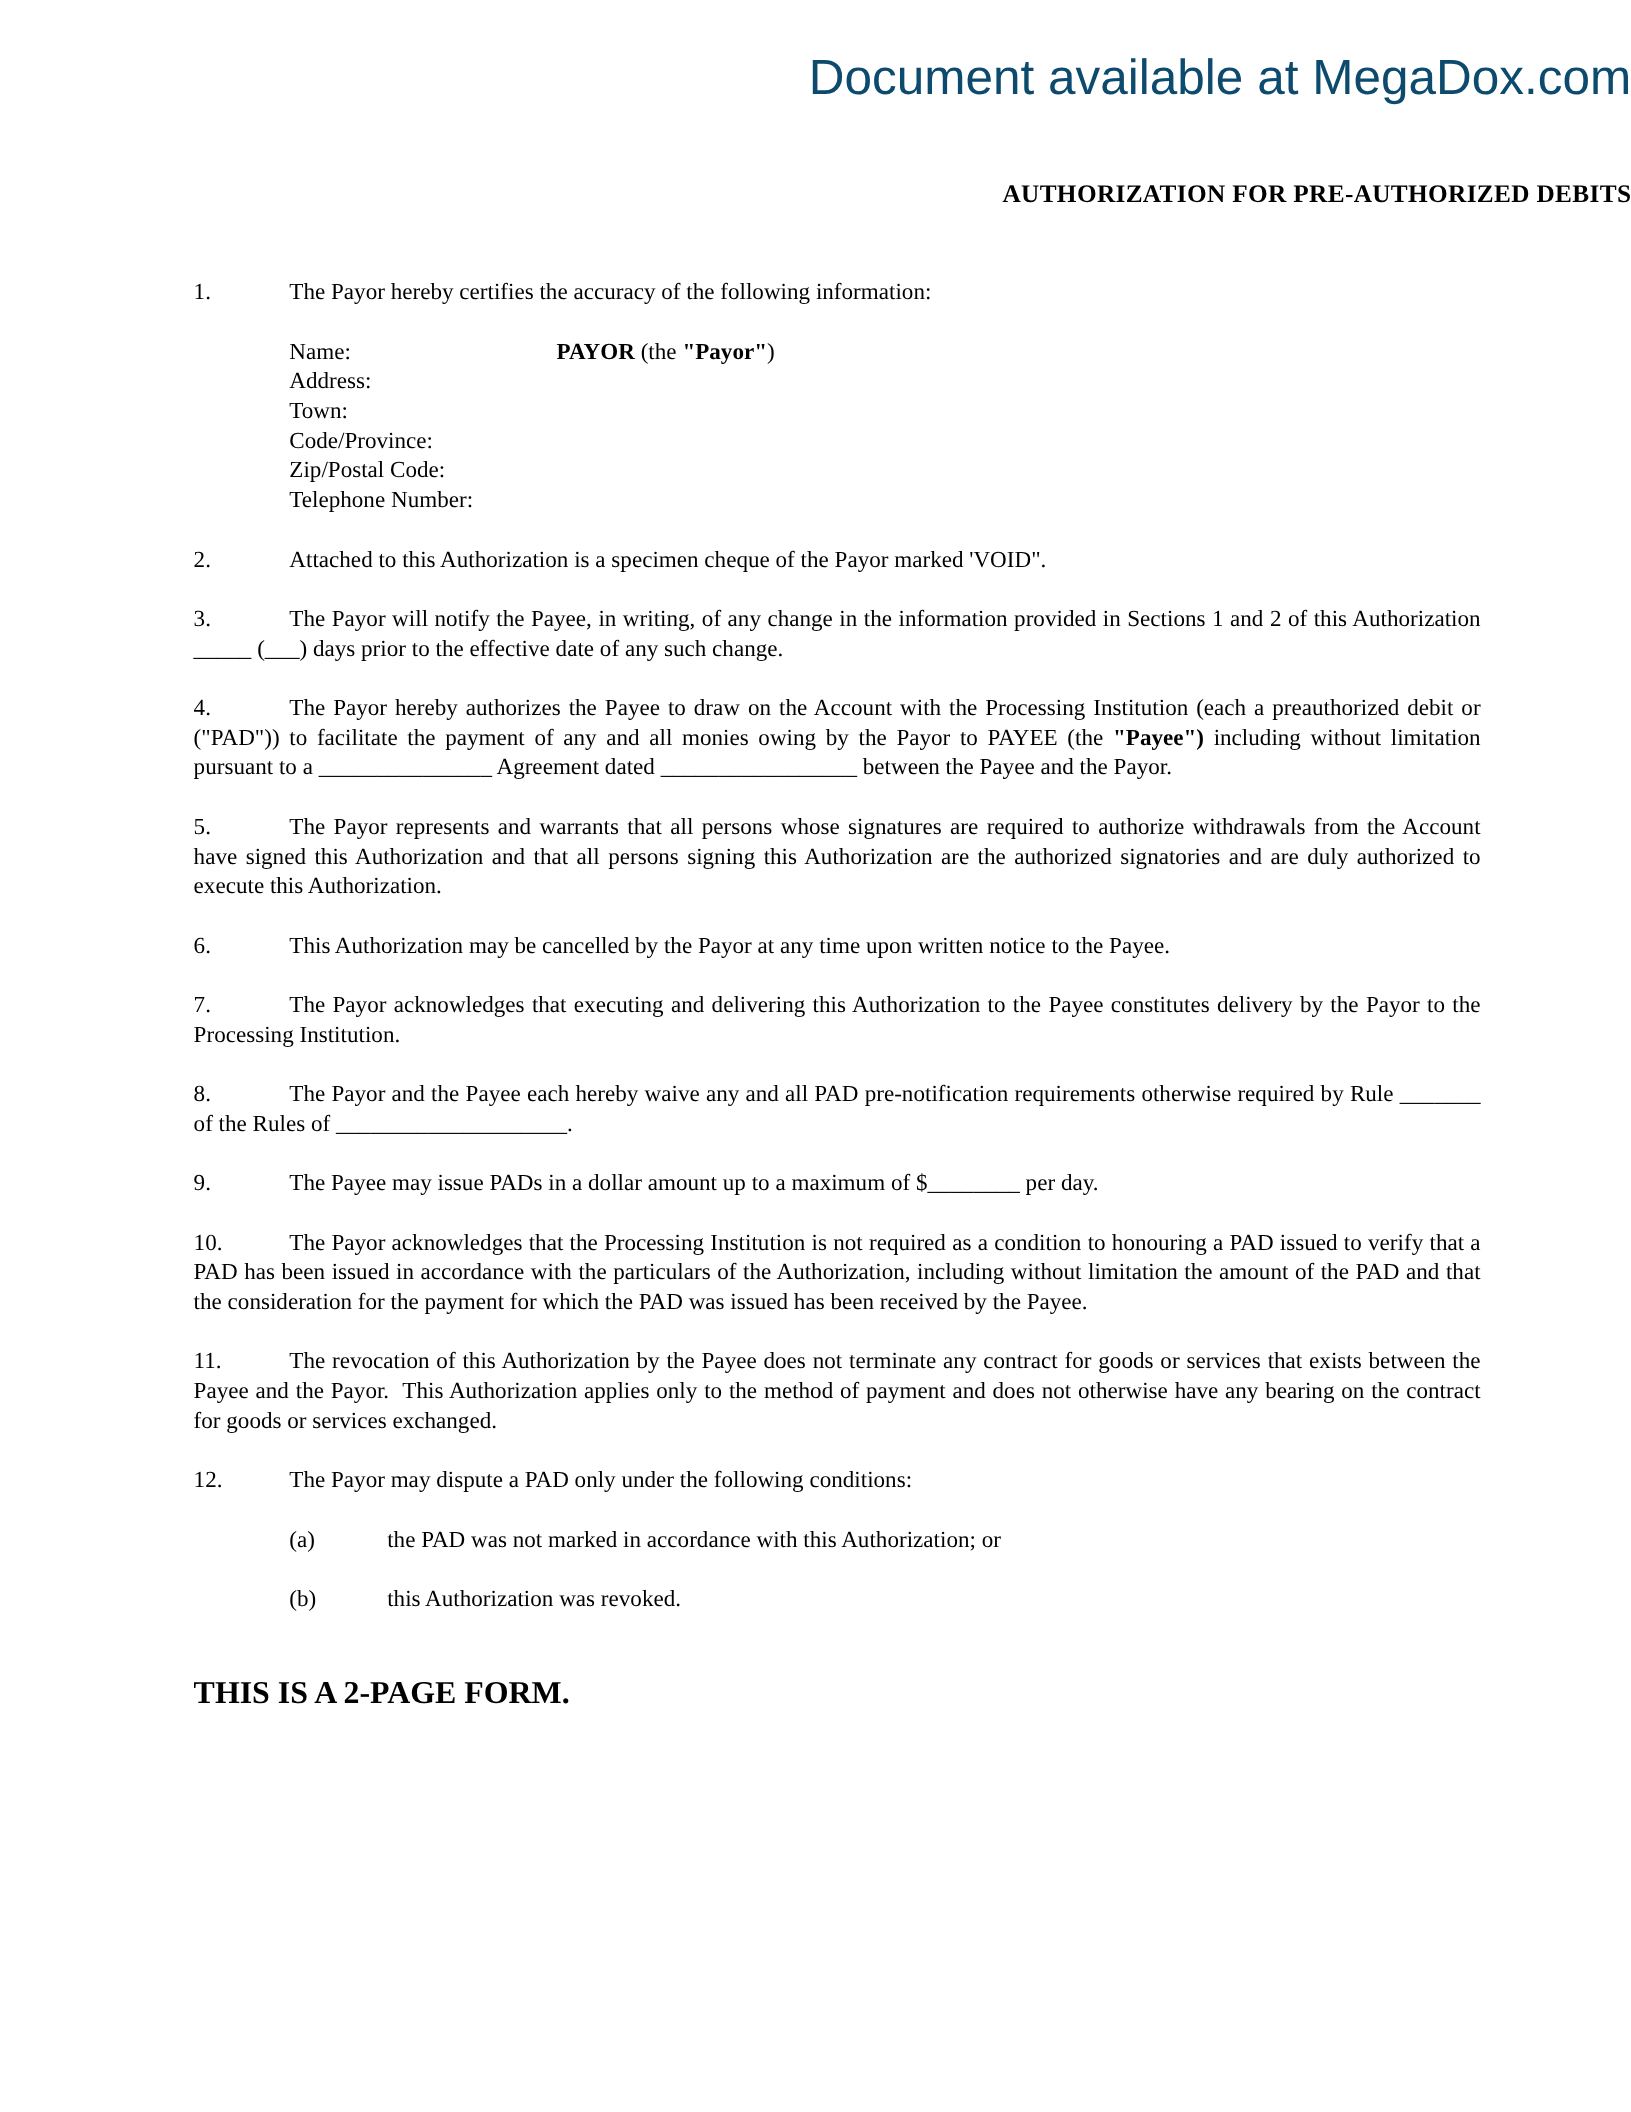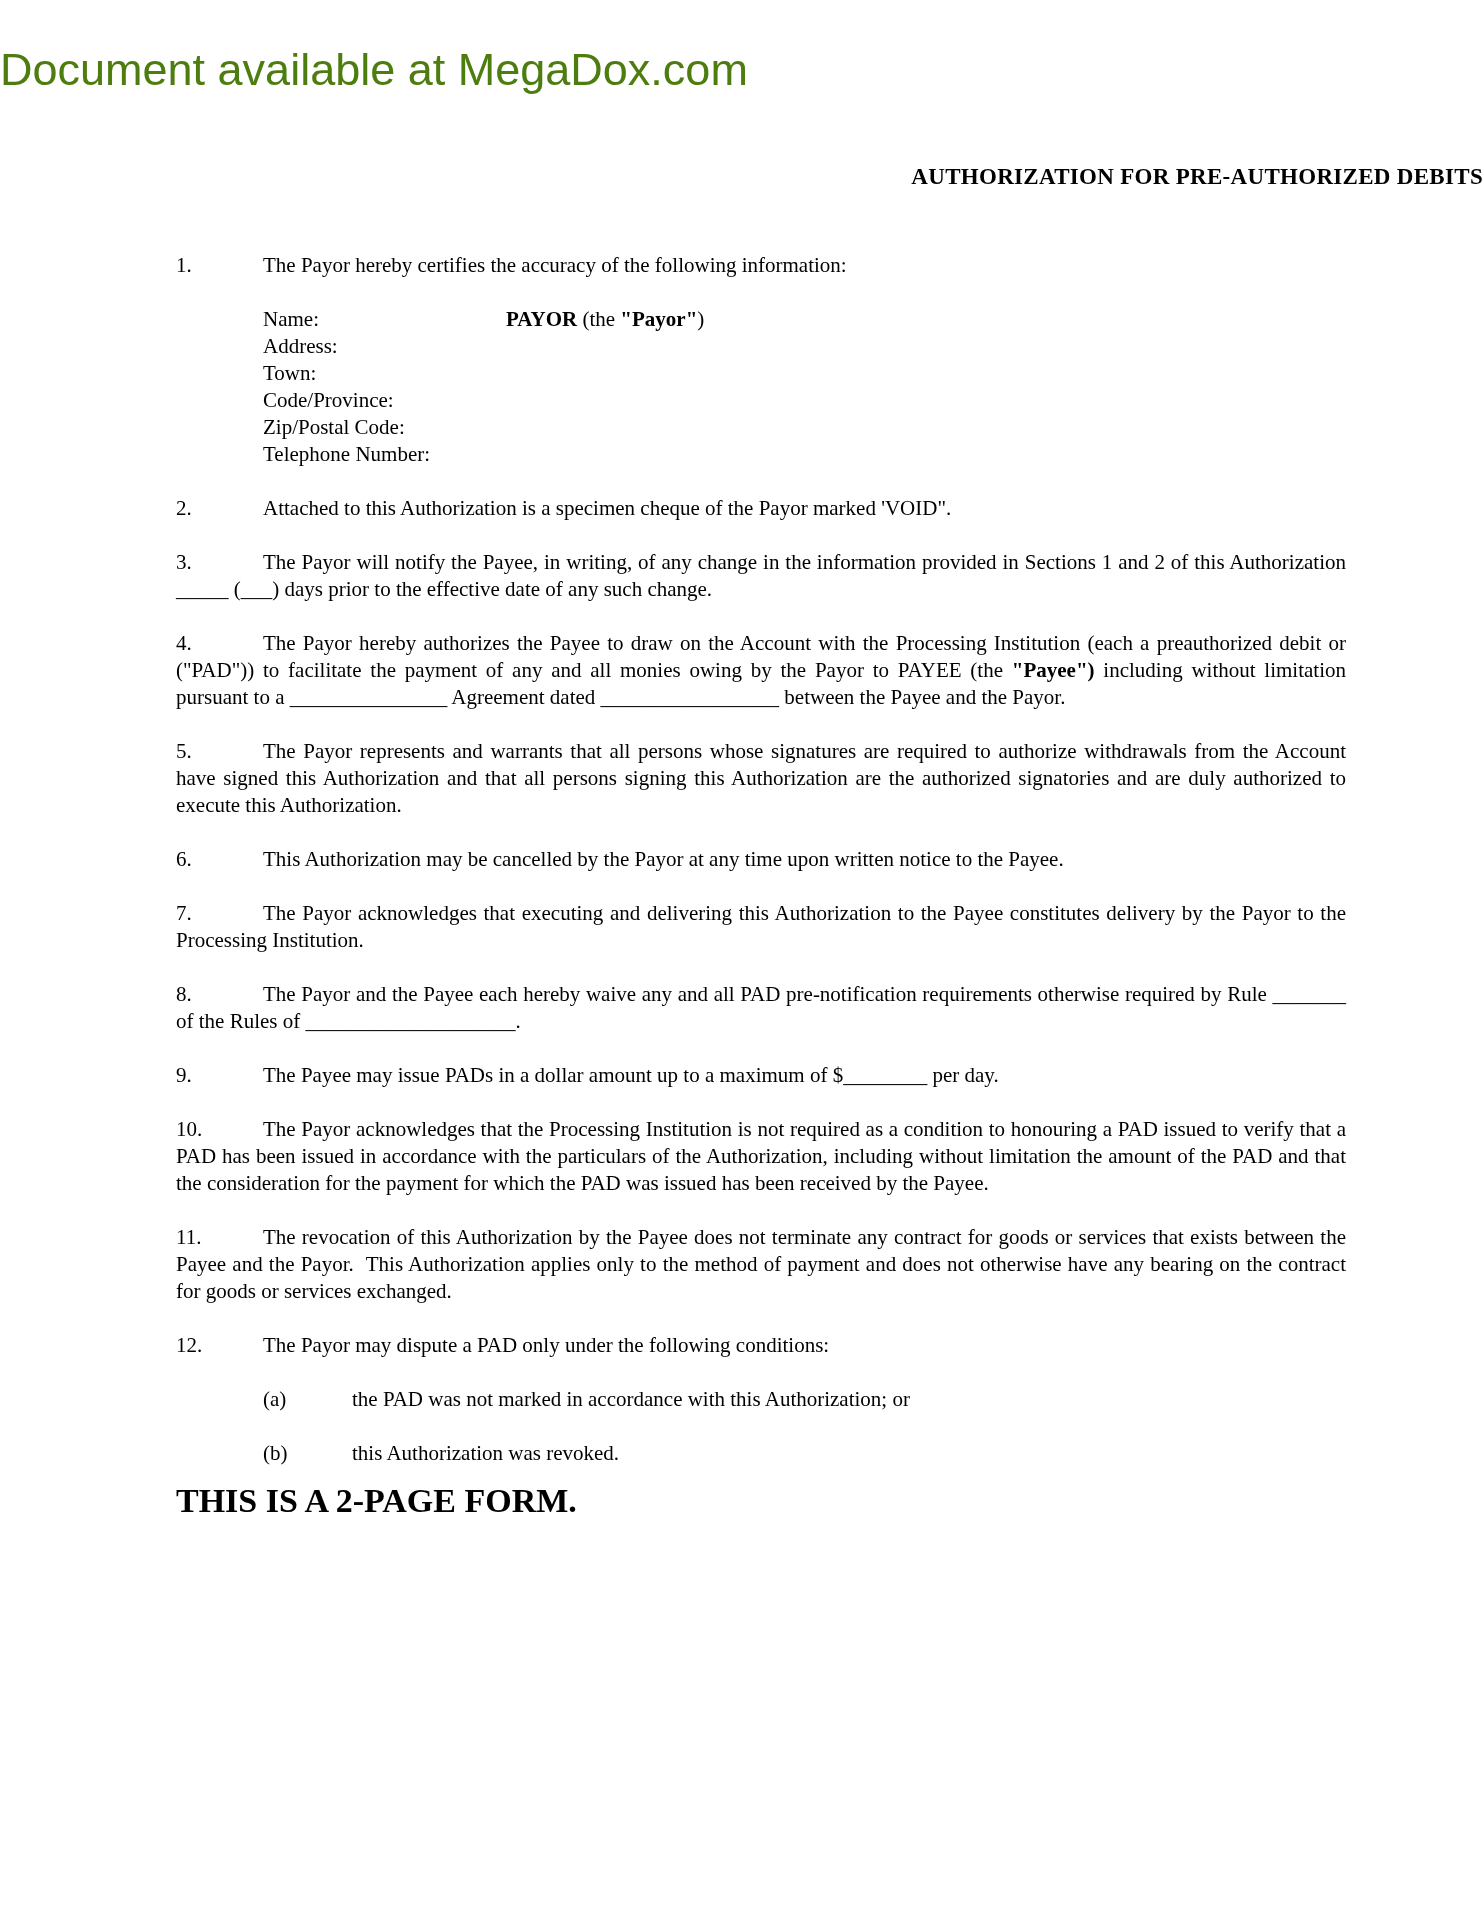--- a/index.html
+++ b/index.html
@@ -11,25 +11,25 @@
   }
   .page {
     position: relative;
     width: 1483px; height: 1920px;
     overflow: hidden;
     background: #ffffff;
   }
   .watermark {
     position: absolute;
     top: 44px; left: 0; width: 100%;
-    text-align: left;
+    text-align: right;
     font-family: "Liberation Sans", sans-serif;
     font-size: 45px;
     line-height: 52px;
-    color: #4d7c0f;
+    color: #0c4a6e;
   }
   .doc-title {
     position: absolute;
     top: 164px; left: 0; width: 100%;
     text-align: right;
     font-weight: bold;
     font-size: 23px;
     letter-spacing: 0.3px;
   }
   .content {
@@ -47,23 +47,23 @@
   .num { display: inline-block; width: 87px; }
   .fields { margin: 27px 0 0 87px; }
   .frow { display: flex; }
   .flabel { width: 243px; flex-shrink: 0; }
   .fval { white-space: nowrap; }
   .fval.shift { padding-left: 111px; }
   .b { font-weight: bold; }
   .subitem { margin: 27px 0 0 87px; }
   .submark { display: inline-block; width: 89px; }
   .form-note {
-    margin: 14px 0 0 0;
+    margin: 52px 0 0 0;
     font-weight: bold;
-    font-size: 34px;
+    font-size: 29px;
     line-height: 40px;
   }
 </style>
 </head>
 <body>
 
 <div class="page">
 
   <div class="watermark">Document available at MegaDox.com</div>
 

